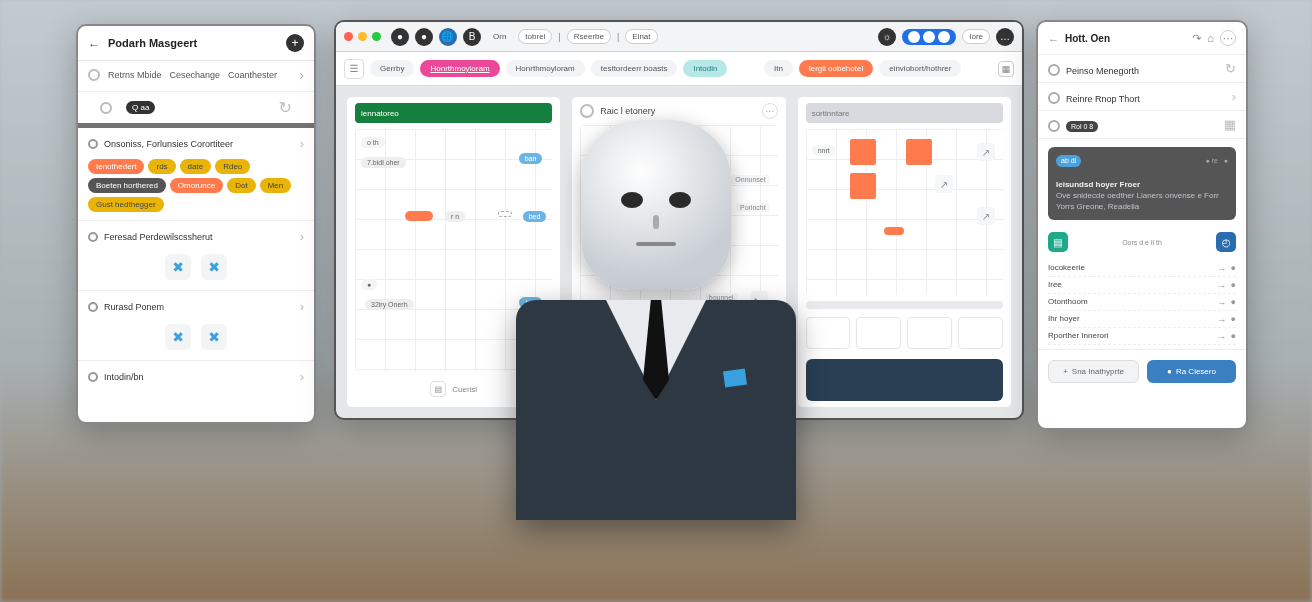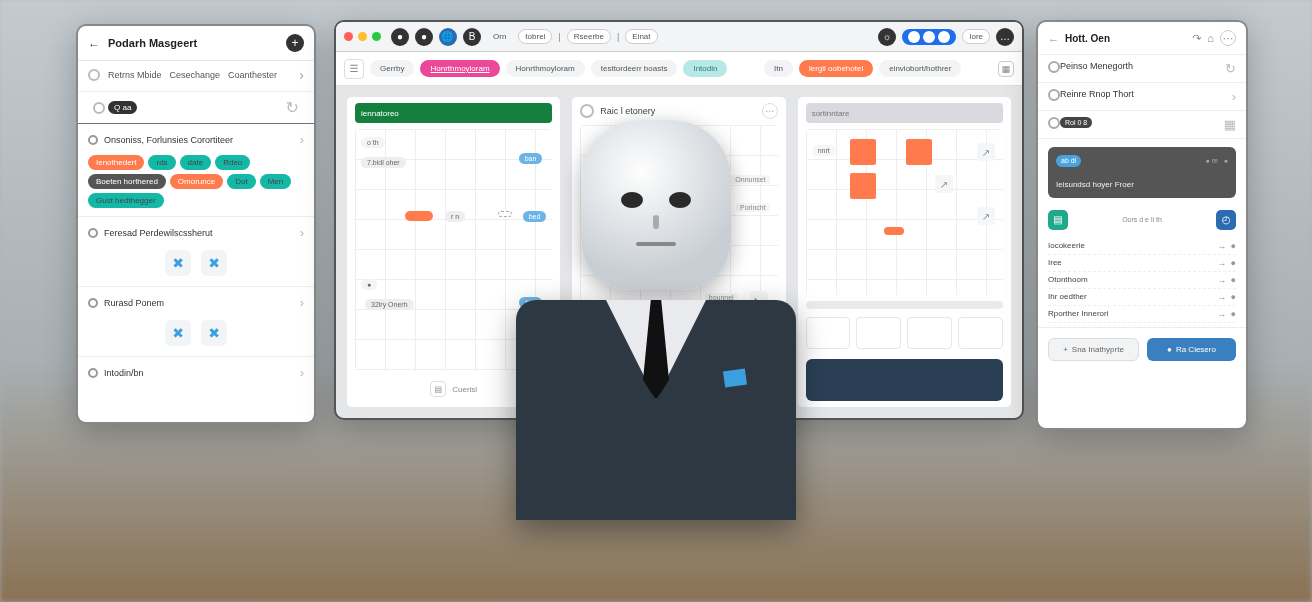--- a/index.html
+++ b/index.html
@@ -12,29 +12,29 @@
 .panel { position: absolute; background: #fff; border-radius: 10px; box-shadow: 0 8px 32px rgba(0,0,0,0.25); border: 2px solid #888; overflow: hidden; z-index: 2; }
 
 
 .left-panel { left: 76px; top: 24px; width: 240px; height: 400px; }
 .lp-header { display:flex; align-items:center; padding:8px 10px; border-bottom:1px solid #e5e7eb; gap:8px; }
 .lp-back { font-size:12px; color:#444; cursor:pointer; }
 .lp-title { font-size:11px; font-weight:600; color:#222; flex:1; }
 .lp-add { width:18px; height:18px; border-radius:50%; background:#333; color:#fff; display:flex; align-items:center; justify-content:center; font-size:12px; }
 .lp-tabs { display:flex; gap:8px; padding:6px 10px 8px; font-size:9px; color:#555; border-bottom:1px solid #eee; align-items:center; }
 .lp-tabs .chevron { margin-left:auto; color:#aaa; font-size:14px; }
-.lp-row2 { display:flex; align-items:center; padding:6px 15px; gap:3px; border-bottom:1px solid #737373; }
+.lp-row2 { display:flex; align-items:center; padding:6px 22px; gap:14px; border-bottom:5px solid #737373; }
 .lp-dot { width:12px; height:12px; border:2px solid #bbb; border-radius:50%; }
 .lp-badge { background:#333; color:#fff; font-size:8px; padding:2px 6px; border-radius:8px; }
 .lp-section { padding:8px 10px; border-bottom:1px solid #eee; }
 .lp-sec-head { display:flex; align-items:center; font-size:9px; color:#333; gap:6px; }
 .lp-sec-head .dot2 { width:10px; height:10px; border:2px solid #999; border-radius:50%; }
 .lp-sec-head .chev { margin-left:auto; color:#bbb; font-size:13px; }
 .lp-chips { display:flex; flex-wrap:wrap; gap:4px; margin-top:8px; }
-.chip { font-size:8px; padding:3px 8px; border-radius:10px; background:#14b8a6; color:#444; }
+.chip { font-size:8px; padding:3px 8px; border-radius:10px; background:#eab308; color:#444; }
 .chip.orange { background:#ff7a4d; color:#fff; }
 .chip.dark { background:#555; color:#fff; }
 .lp-sq-row { display:flex; gap:10px; justify-content:center; padding:10px 0 2px; }
 .sq { width:26px; height:26px; border-radius:6px; background:#f3f4f6; display:flex; align-items:center; justify-content:center; color:#3aa0e0; font-size:14px; }
 
 
 .main-panel { left: 334px; top: 20px; width: 690px; height: 400px; background:#e5e6e8; border:2px solid #555; }
 .mp-topbar { height:30px; background:#f3f4f6; display:flex; align-items:center; gap:6px; padding:0 8px; border-bottom:1px solid #ccc; }
 .traffic { display:flex; gap:5px; margin-right:4px; }
 .trdot { width:9px; height:9px; border-radius:50%; }
@@ -71,27 +71,27 @@
 
 .mp-col1-foot{display:flex;gap:6px;align-items:center;justify-content:center;padding:4px 0;font-size:8px;color:#888;}
 .mp-col1-foot .sq2{width:16px;height:16px;border:1px solid #ddd;border-radius:4px;display:flex;align-items:center;justify-content:center;}
 
 
 .right-panel { left:1036px; top:20px; width:212px; height:410px; }
 .rp-head{display:flex;align-items:center;padding:8px 10px;border-bottom:1px solid #eee;gap:6px;}
 .rp-title{font-size:10px;font-weight:700;color:#222;flex:1;}
 .rp-ic-s{font-size:11px;color:#888;}
 .rp-section{padding:6px 10px;border-bottom:1px solid #eee;}
-.rp-row{display:flex;align-items:flex-start;font-size:9px;color:#333;}
+.rp-row{display:flex;align-items:flex-end;gap:6px;font-size:9px;color:#333;}
 .rp-row .chev{margin-left:auto;color:#bbb;font-size:13px;}
 .rp-tag{background:#444;color:#fff;font-size:7px;padding:2px 5px;border-radius:6px;}
 .rp-msg{background:#555;color:#c0c4cc;border-radius:6px;padding:8px;font-size:8px;line-height:1.4;margin:8px 10px;}
 .rp-msg-head{display:flex;align-items:center;gap:6px;margin-bottom:4px;}
 .rp-msg-badge{background:#4aa3df;color:#fff;border-radius:6px;padding:1px 5px;font-size:7px;}
-.rp-msg-title{color:#f0f0f0;font-weight:400;font-size:8px;margin-top:12px;}
+.rp-msg-title{color:#f0f0f0;font-weight:700;font-size:8px;margin-top:12px;}
 .rp-apps{display:flex;gap:6px;padding:4px 10px;align-items:center;}
 .rp-app{width:20px;height:20px;border-radius:5px;display:flex;align-items:center;justify-content:center;font-size:10px;color:#fff;}
 .rp-app.teal{background:#1fa98a;} .rp-app.blue{background:#2b6cb0;}
 .rp-app-mid{flex:1;display:flex;gap:3px;align-items:center;justify-content:center;}
 .rp-list{padding:4px 10px;}
 .rp-li{display:flex;font-size:8px;color:#444;padding:3px 0;border-bottom:1px dashed #eee;gap:6px;}
 .rp-li .r-ic{margin-left:auto;display:flex;gap:4px;color:#999;font-size:9px;}
 .rp-footer{display:flex;gap:8px;padding:10px;border-top:1px solid #eee;}
 .rp-btn{flex:1;font-size:8px;padding:6px 4px;border-radius:6px;text-align:center;display:flex;align-items:center;justify-content:center;gap:4px;}
 .rp-btn.g{background:#f1f3f5;color:#666;border:1px solid #ddd;}
@@ -320,20 +320,21 @@
       <span class="chev" style="margin-left:auto;">▦</span>
     </div>
   </div>
 
   <div class="rp-msg">
     <div class="rp-msg-head">
       <span class="rp-msg-badge">ab di</span>
       <span style="margin-left:auto;font-size:7px;color:#aaa;">● re &nbsp; ●</span>
     </div>
     <div class="rp-msg-title">Ieisundsd hoyer Froer</div>
+    <div>Ove snidecde oedther Lianers onvense e Forr Yorrs Greone, Readelia</div>
   </div>
 
   <div class="rp-apps">
     <span class="rp-app teal">▤</span>
     <div class="rp-app-mid">
       <span style="font-size:7px;color:#888;">Oors d e li th</span>
     </div>
     <span class="rp-app blue">◴</span>
   </div>
 
@@ -353,21 +354,21 @@
         </span>
       </div>
     <div class="rp-li">
         <span>Otonthoom</span>
         <span class="r-ic">
           <span>→</span>
           <span>●</span>
         </span>
       </div>
     <div class="rp-li">
-        <span>Ihr oedther</span>
+        <span>Ihr hoyer</span>
         <span class="r-ic">
           <span>→</span>
           <span>●</span>
         </span>
       </div>
     <div class="rp-li">
         <span>Rporther Innerori</span>
         <span class="r-ic">
           <span>→</span>
           <span>●</span>

